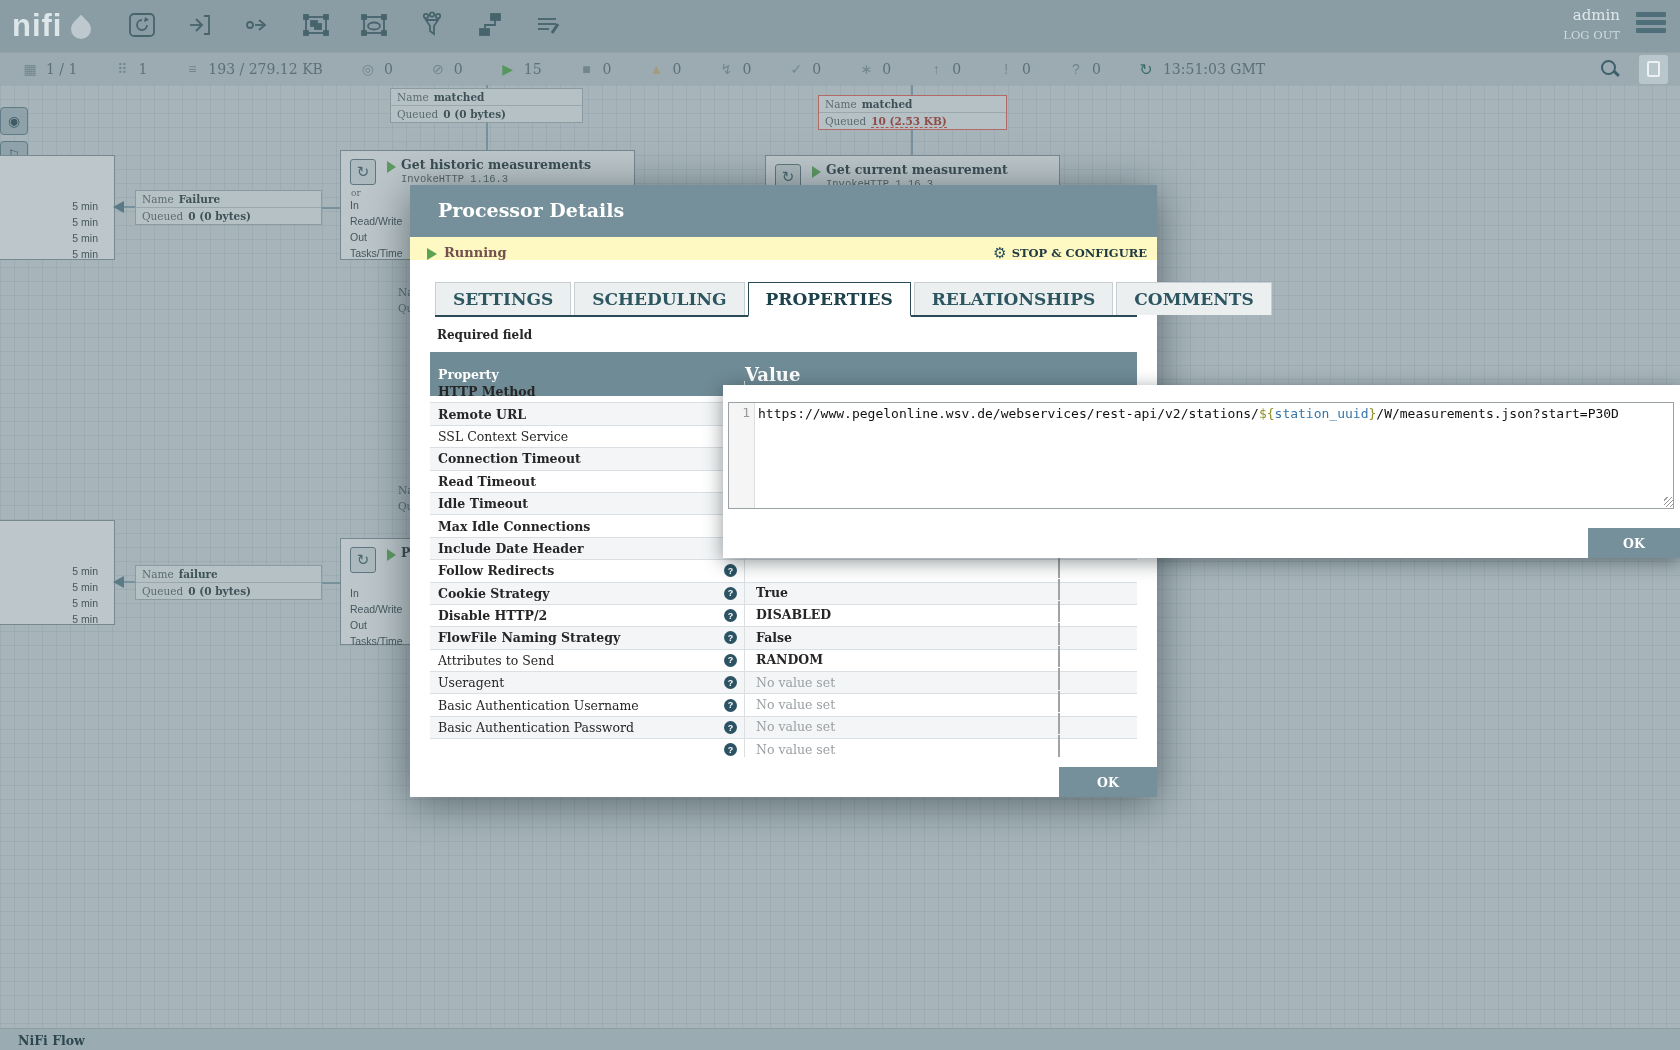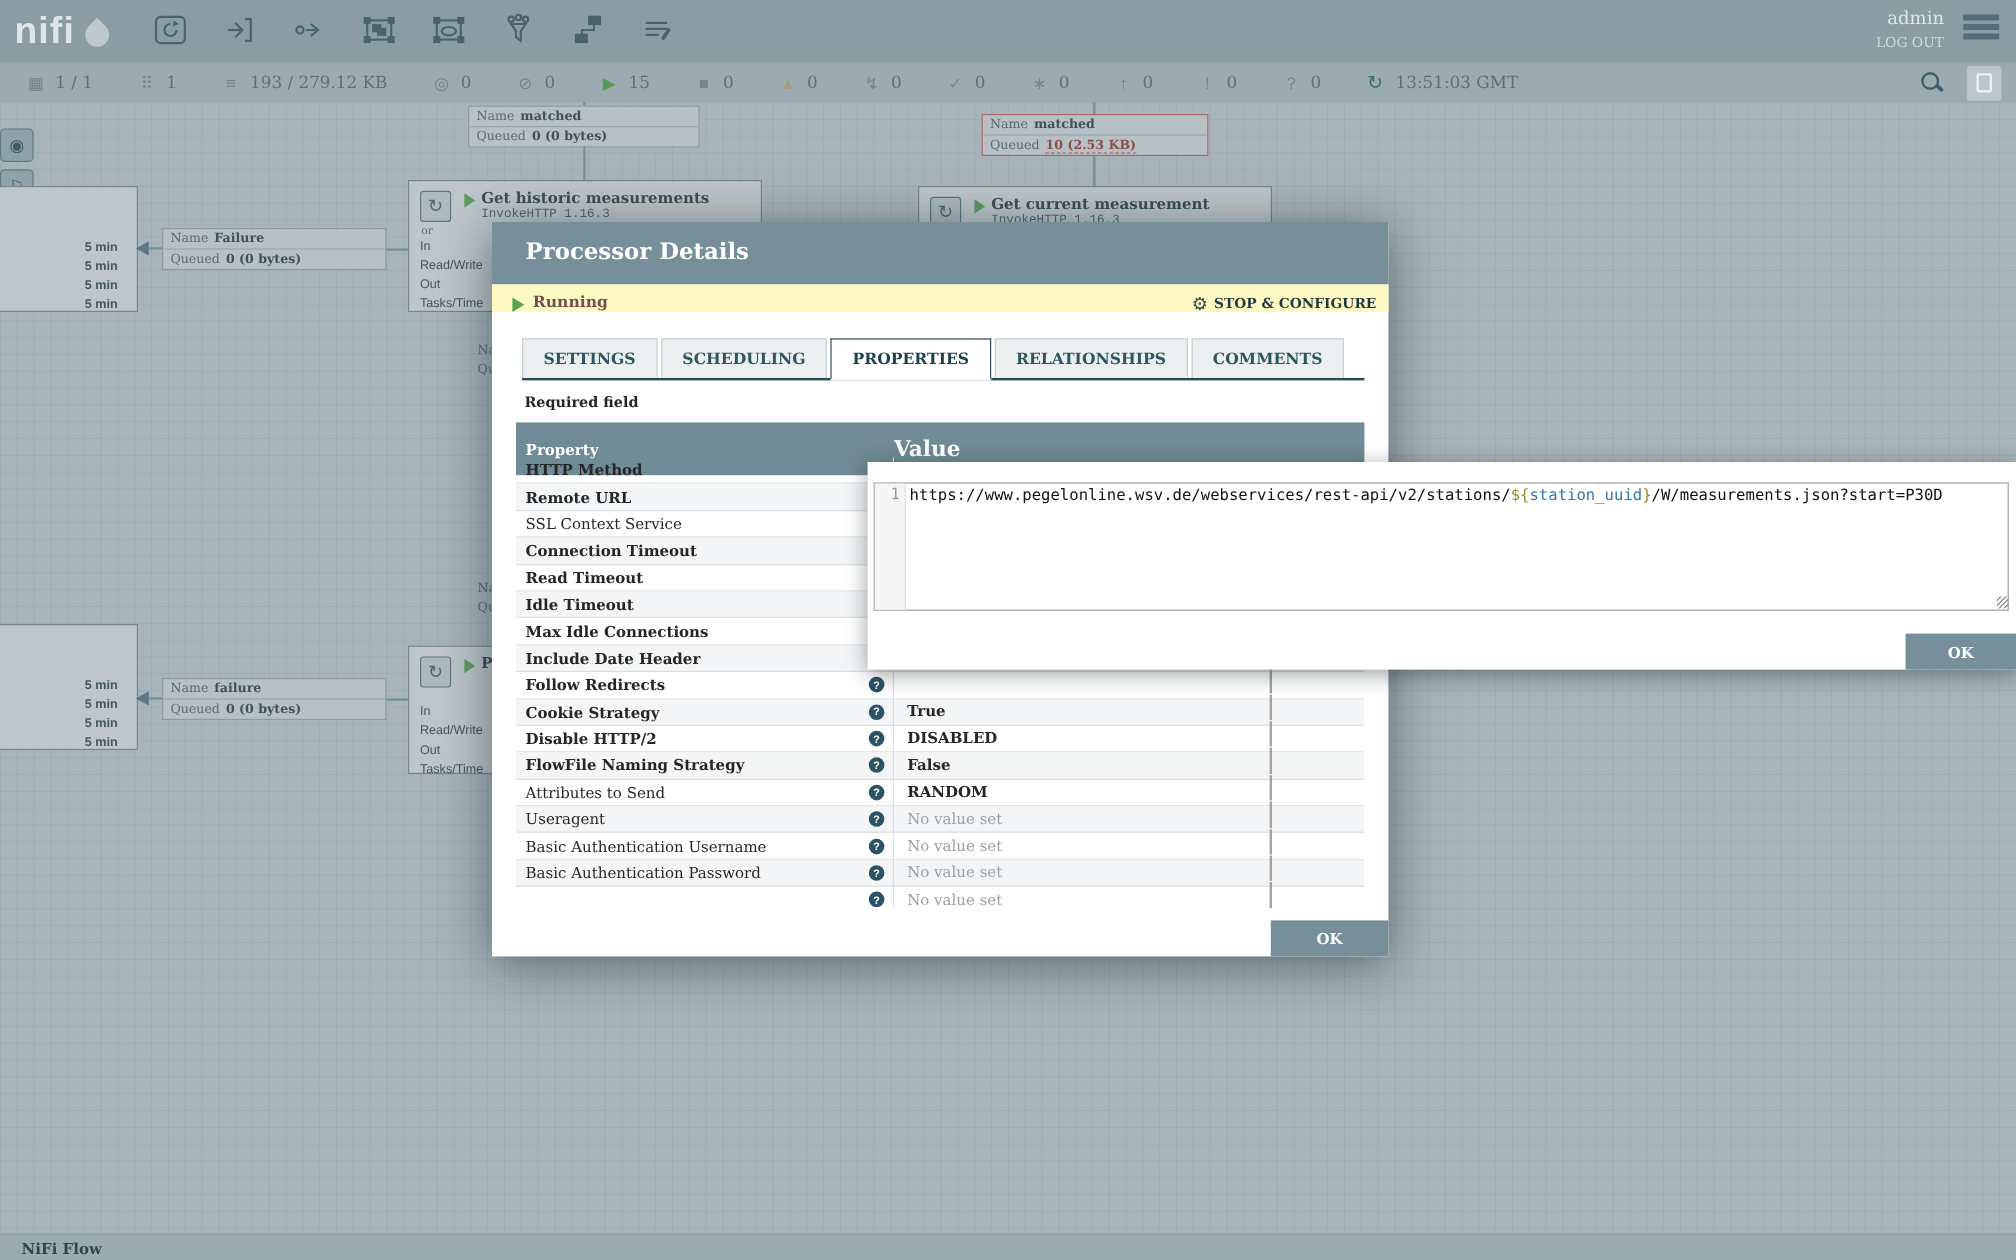--- a/index.html
+++ b/index.html
@@ -55,21 +55,21 @@
   .proc-card{position:absolute;background:#bcc6cb;border:1px solid #76898f;box-sizing:border-box;}
   .proc-ic{position:absolute;left:9px;top:8px;width:24px;height:24px;background:#adbabf;
            border:1px solid #60777f;border-radius:3px;color:#4d6a73;font-size:15px;
            display:flex;align-items:center;justify-content:center;}
   .proc-play{position:absolute;left:46px;top:10px;width:0;height:0;
              border-left:9px solid #5f9a63;border-top:6px solid transparent;border-bottom:6px solid transparent;}
   .proc-title{position:absolute;left:60px;top:6px;font-size:12.5px;font-weight:bold;color:#3c4f56;white-space:nowrap;}
   .proc-sub{position:absolute;left:60px;top:22px;font-size:10.5px;color:#55676d;white-space:nowrap;font-family:Liberation Mono, monospace;}
   .proc-line3{position:absolute;left:10px;top:37px;font-size:9px;color:#5e7077;}
   .proc-stats{position:absolute;left:9px;top:44px;font-size:10.5px;color:#45585f;line-height:16px;}
-  .mini-stats{position:absolute;right:16px;font-size:10.5px;color:#45585f;line-height:16px;text-align:right;font-weight:bold;}
+  .mini-stats{position:absolute;right:16px;font-size:10.5px;color:#45585f;line-height:16px;text-align:right;}
   .cv-line{position:absolute;background:#76939d;}
   .cv-arrow-left{position:absolute;width:0;height:0;border-right:11px solid #5c7a85;
                  border-top:6px solid transparent;border-bottom:6px solid transparent;}
   .float-btn{position:absolute;width:26px;height:26px;border-radius:4px;background:#8fa2aa;
              border:1px solid #5f7b85;color:#3f5c66;font-size:14px;display:flex;align-items:center;justify-content:center;}
   .frag{position:absolute;font-size:10.5px;color:#5a6c72;}
 
   
   #bottombar{position:absolute;left:0;top:1028px;width:1680px;height:22px;background:#9aabb2;
              border-top:1px solid #8c9da4;display:flex;align-items:center;}
@@ -84,21 +84,21 @@
   #run-play{position:absolute;left:17px;top:11px;width:0;height:0;border-left:10px solid #5ba352;
             border-top:6px solid transparent;border-bottom:6px solid transparent;}
   #run-label{position:absolute;left:34px;top:8px;font-size:13px;font-weight:bold;color:#734f4f;}
   #stop-config{position:absolute;right:10px;top:7px;display:flex;align-items:center;gap:5px;cursor:pointer;}
   #stop-config .gear{font-size:15px;color:#2a4f58;font-family:"DejaVu Sans",sans-serif;}
   #stop-config .lbl{font-size:11.5px;font-weight:bold;color:#1f3940;}
   #tabs{position:absolute;left:25px;top:97px;width:702px;height:35px;display:flex;
         border-bottom:2px solid #2a4a55;box-sizing:border-box;}
   .tab{height:33px;background:#eceff0;border:1px solid #c8cfd3;border-bottom:none;margin-right:3px;
        display:flex;align-items:center;justify-content:center;padding:0 17px;
-       font-size:13px;font-weight:bold;color:#2c5660;cursor:pointer;box-sizing:border-box;}
+       font-size:17px;font-weight:bold;color:#2c5660;cursor:pointer;box-sizing:border-box;}
   .tab.selected{background:#fff;border:1px solid #2a4a55;height:35px;margin-bottom:-2px;
                 border-bottom:2px solid #fff;color:#1e424c;}
   #required-note{position:absolute;left:27px;top:143px;font-size:12px;font-weight:bold;color:#262626;}
   #ptable-head{position:absolute;left:20px;top:167px;width:707px;height:44px;background:#6f8b95;
                display:flex;align-items:center;box-sizing:border-box;}
   #ptable-head .h1{margin-left:8px;width:307px;font-size:12.5px;font-weight:bold;color:#fff;}
   #ptable-head .h2{font-size:18px;font-weight:bold;color:#fff;}
   #ptable-rows{position:absolute;left:20px;top:196px;width:707px;height:376px;overflow:hidden;}
   .prow{height:22.4px;display:flex;align-items:center;border-bottom:1px solid #d9dfe2;box-sizing:border-box;}
   .prow.even{background:#f3f5f6;}

